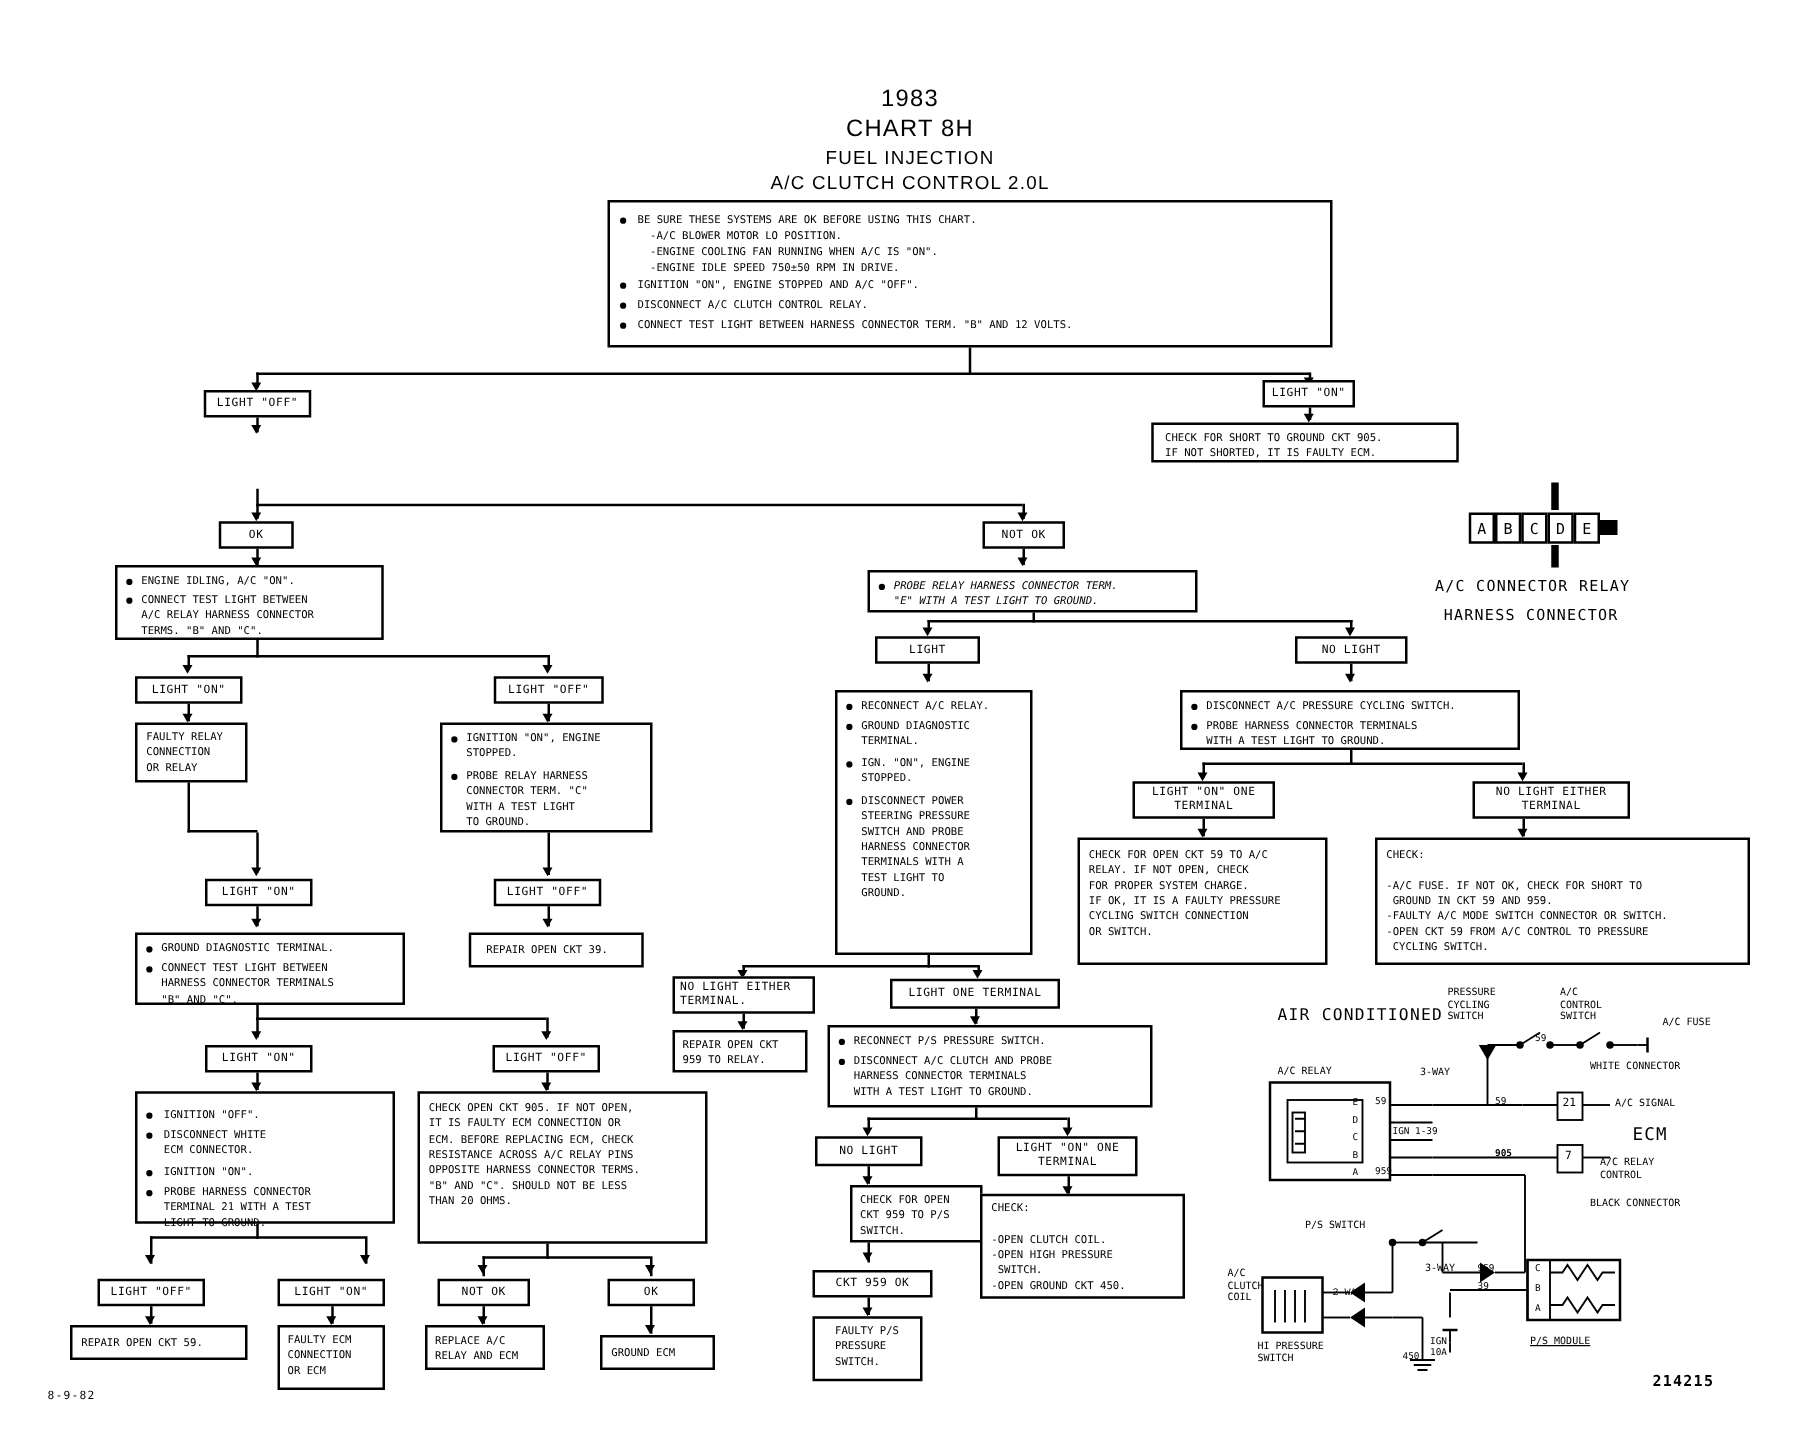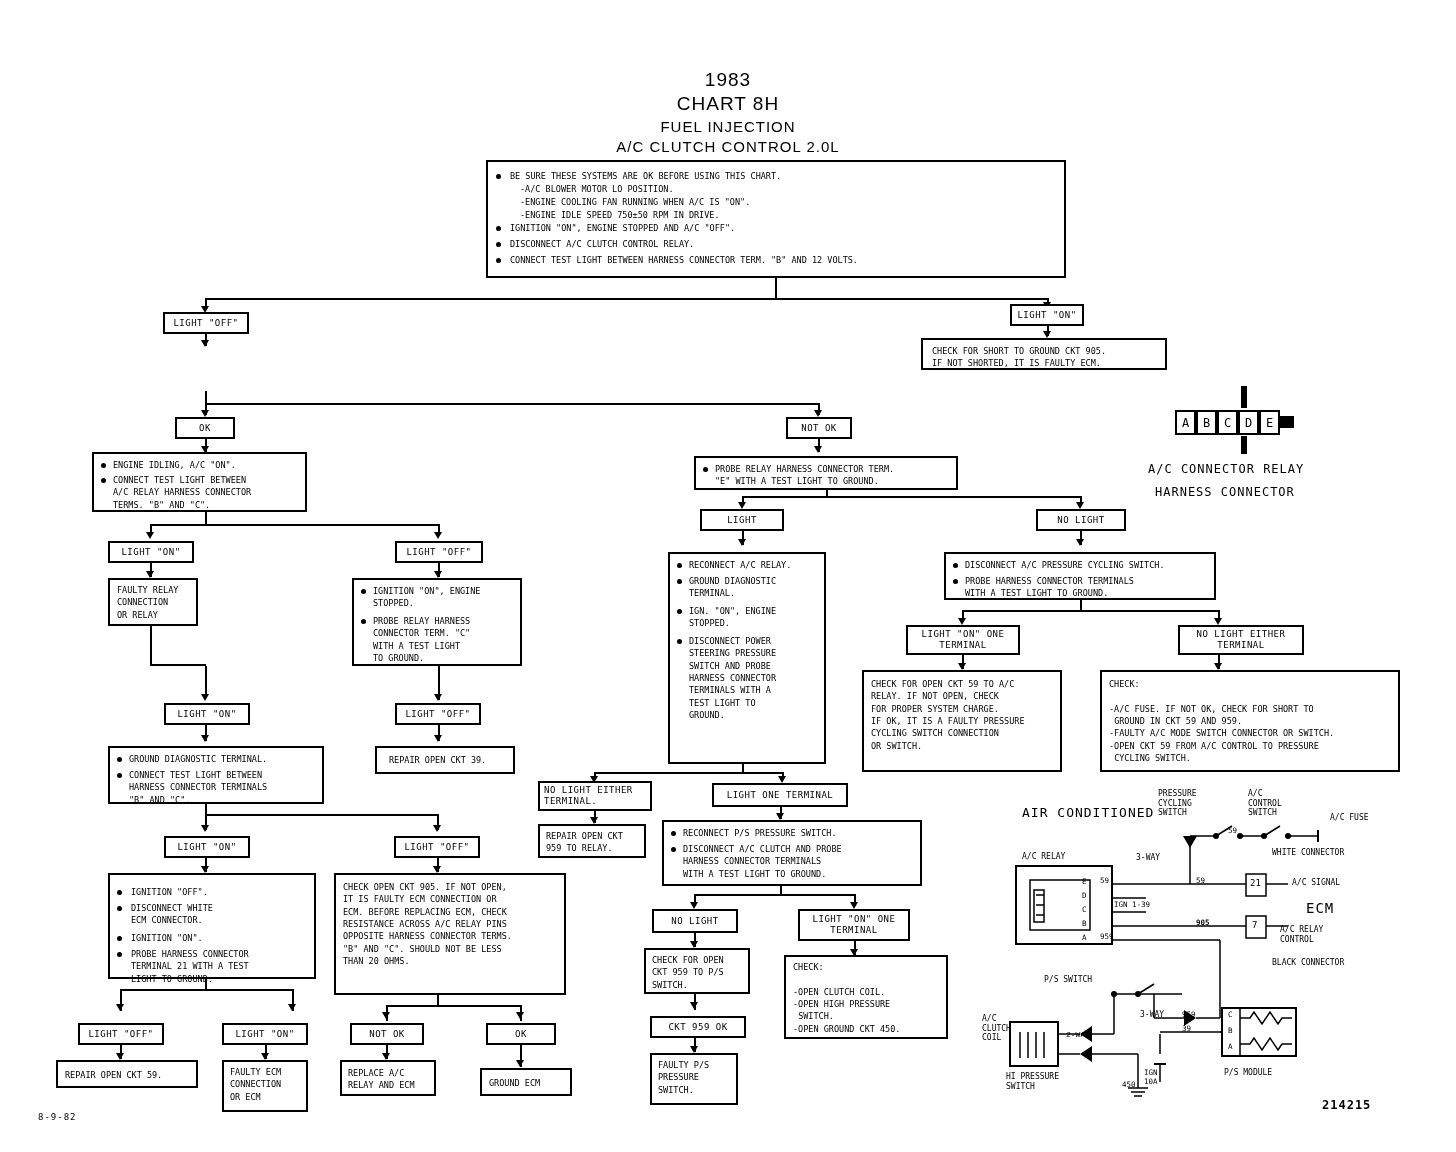--- a/index.html
+++ b/index.html
@@ -85,21 +85,21 @@
 
   <div class="box" style="left:92px;top:452px;width:215px;height:60px;">
     <span class="dot" style="left:7px;top:9px;"></span>
     <div class="bul" style="left:19px;top:5px;">ENGINE IDLING, A/C "ON".</div>
     <span class="dot" style="left:7px;top:24px;"></span>
     <div class="bul" style="left:19px;top:20px;">CONNECT TEST LIGHT BETWEEN
 A/C RELAY HARNESS CONNECTOR
 TERMS. "B" AND "C".</div>
   </div>
 
-  <div class="box" style="left:694px;top:456px;width:264px;height:34px;">
+  <div class="box" style="left:694px;top:456px;width:264px;height:34px;font-style:italic;">
     <span class="dot" style="left:7px;top:9px;"></span>
     <div class="bul" style="left:19px;top:5px;">PROBE RELAY HARNESS CONNECTOR TERM.
 "E" WITH A TEST LIGHT TO GROUND.</div>
   </div>
 
   <div style="position:absolute;left:1175px;top:410px;">
     <div style="position:absolute;left:66px;top:-24px;width:6px;height:22px;background:#000;"></div>
     <div style="position:absolute;left:0;top:0;display:flex;">
       <div class="conn-cell">A</div>
       <div class="conn-cell">B</div>
@@ -252,32 +252,32 @@
   <div class="ln v" style="left:854px;top:894px;height:12px;"></div>
   <div class="arrow" style="left:850px;top:902px;"></div>
   <div class="lbl" style="left:652px;top:909px;width:86px;height:24px;">NO LIGHT</div>
   <div class="lbl" style="left:798px;top:909px;width:112px;height:32px;white-space:pre;text-align:center;line-height:1.2;">LIGHT "ON" ONE
 TERMINAL</div>
   <div class="ln v" style="left:694px;top:933px;height:14px;"></div>
   <div class="arrow" style="left:690px;top:941px;"></div>
   <div class="ln v" style="left:854px;top:941px;height:14px;"></div>
   <div class="arrow" style="left:850px;top:949px;"></div>
 
-  <div class="box" style="left:644px;top:948px;width:106px;height:46px;">
+  <div class="box" style="left:680px;top:948px;width:106px;height:46px;">
     <div class="tx" style="top:4px;left:6px;">CHECK FOR OPEN
 CKT 959 TO P/S
 SWITCH.</div>
   </div>
   <div class="ln v" style="left:694px;top:994px;height:16px;"></div>
   <div class="arrow" style="left:690px;top:1002px;"></div>
   <div class="lbl" style="left:650px;top:1016px;width:96px;height:22px;">CKT 959 OK</div>
   <div class="ln v" style="left:694px;top:1038px;height:14px;"></div>
   <div class="arrow" style="left:690px;top:1046px;"></div>
   <div class="box" style="left:650px;top:1053px;width:88px;height:52px;">
-    <div class="tx" style="top:4px;left:6px;">FAULTY P/S
+    <div class="tx" style="top:4px;left:16px;">FAULTY P/S
 PRESSURE
 SWITCH.</div>
   </div>
 
   <div class="box" style="left:784px;top:955px;width:164px;height:84px;">
     <div class="tx" style="top:4px;left:7px;">CHECK:
 
 -OPEN CLUTCH COIL.
 -OPEN HIGH PRESSURE
  SWITCH.
@@ -489,21 +489,21 @@
   <div class="small" style="left:1272px;top:848px;">WHITE CONNECTOR</div>
   <div class="small" style="left:1292px;top:878px;">A/C SIGNAL</div>
   <div class="cap" style="left:1306px;top:900px;font-size:14px;">ECM</div>
   <div class="small" style="left:1280px;top:925px;white-space:pre;line-height:1.2;">A/C RELAY
 CONTROL</div>
   <div class="small" style="left:1272px;top:958px;">BLACK CONNECTOR</div>
   <div class="small" style="left:1136px;top:853px;">3-WAY</div>
   <div class="small" style="left:1140px;top:1010px;">3-WAY</div>
   <div class="small" style="left:1066px;top:1030px;font-family:Liberation Mono, monospace;">2-WAY</div>
   <div class="small" style="left:1044px;top:975px;">P/S SWITCH</div>
-  <div class="small" style="left:1224px;top:1068px;">P/S MODULE</div>
+  <div class="small" style="left:1224px;top:1068px;text-decoration:underline;">P/S MODULE</div>
   <div class="small" style="left:1006px;top:1072px;white-space:pre;line-height:1.2;">HI PRESSURE
 SWITCH</div>
   <div class="small" style="left:982px;top:1014px;white-space:pre;line-height:1.2;">A/C
 CLUTCH
 COIL</div>
   <div class="tiny" style="left:1144px;top:1068px;white-space:pre;line-height:1.2;">IGN
 10A</div>
   <div class="tiny" style="left:1122px;top:1080px;">450</div>
   <div class="tiny" style="left:1228px;top:826px;">59</div>
   <div class="tiny" style="left:1100px;top:876px;">59</div>

